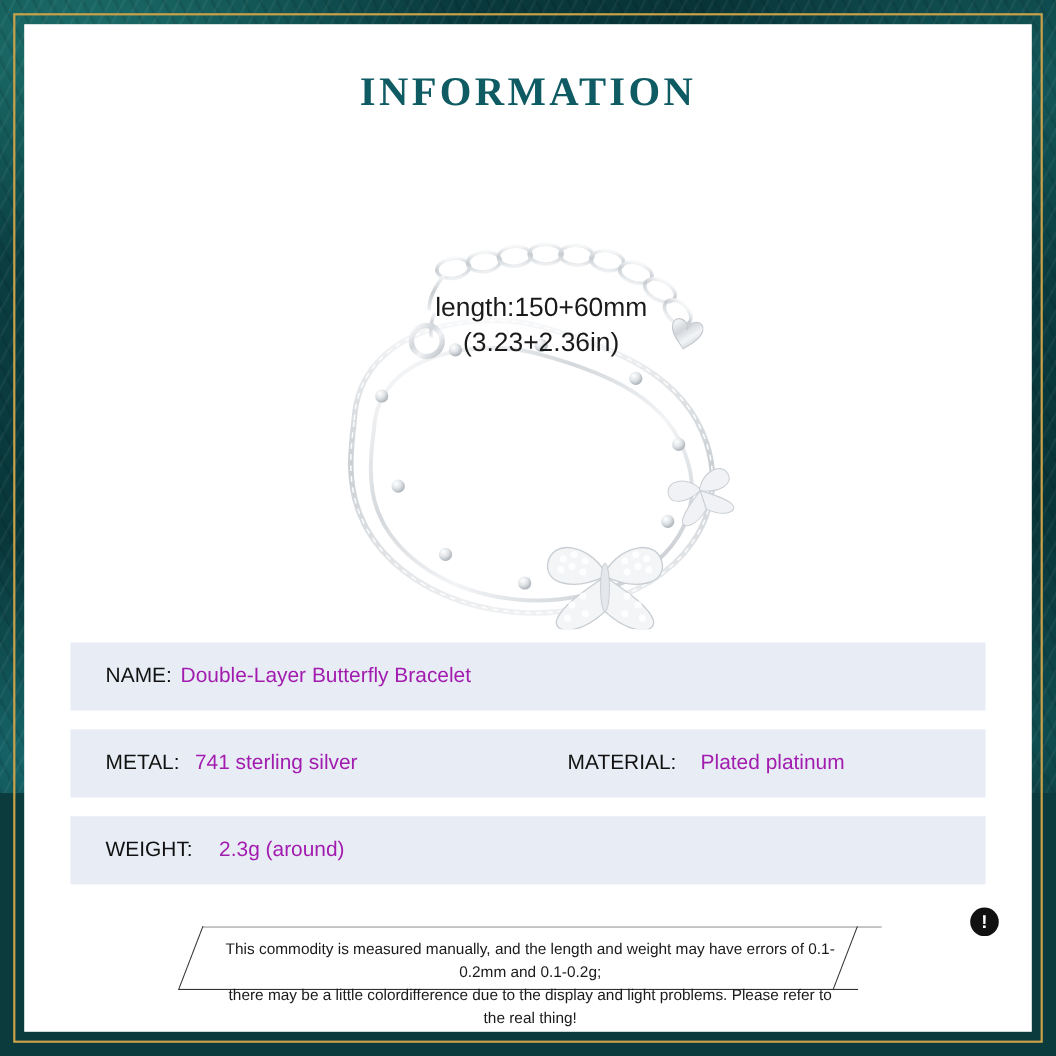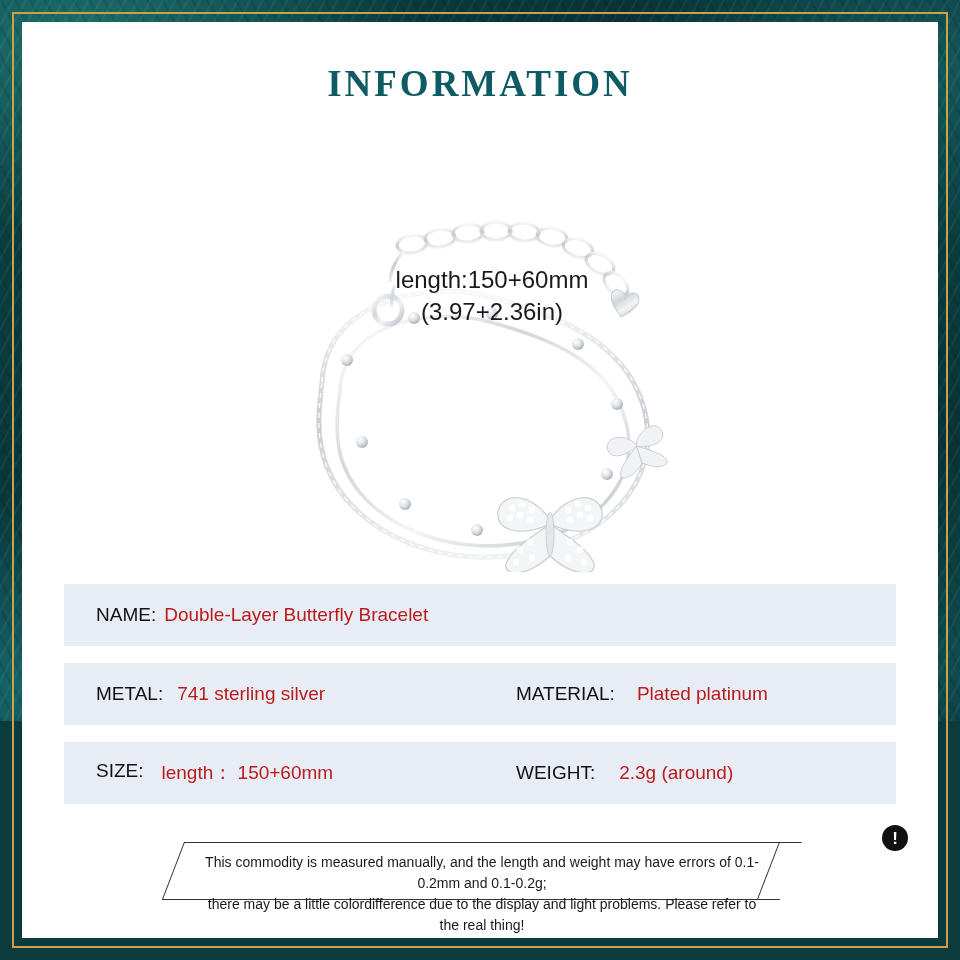--- a/index.html
+++ b/index.html
@@ -107,21 +107,21 @@
     font-size: 19px;
     color: #111;
   }
   .spec-cell.left  { width: 420px; }
   .spec-cell.right { flex: 1; }
   .spec-label {
     color: #111;
     white-space: pre;
   }
   .spec-value {
-    color: #b91c1c;
+    color: #a21caf;
     white-space: pre;
   }
 
   
   .note-wrap {
     position: absolute;
     left: 140px;
     top: 820px;
     width: 640px;
     height: 58px;
@@ -289,21 +289,21 @@
           <path d="M0 0 C-16 -26 -48 -30 -52 -8 C-55 10 -30 18 0 4 Z" fill="#f0f2f5" stroke="#c9ced3" stroke-width="1.6"></path>
           <path d="M0 0 C16 -26 48 -30 52 -8 C55 10 30 18 0 4 Z" fill="#f0f2f5" stroke="#c9ced3" stroke-width="1.6"></path>
           <path d="M0 4 C-14 14 -40 30 -44 44 C-47 56 -24 58 0 36 Z" fill="#f0f2f5" stroke="#c9ced3" stroke-width="1.6"></path>
           <path d="M0 4 C14 14 40 30 44 44 C47 56 24 58 0 36 Z" fill="#f0f2f5" stroke="#c9ced3" stroke-width="1.6"></path>
         </g>
       </svg>
     </div>
 
     <div class="dimension-text">
       <div>length:150+60mm</div>
-      <div>(3.97+2.36in)</div>
+      <div>(3.23+2.36in)</div>
     </div>
 
     <div class="specs">
 
       <div class="spec-row">
         <div class="spec-cell left">
           <span class="spec-label">NAME:</span>
           <span class="spec-value" style="margin-left:8px">Double-Layer Butterfly Bracelet</span>
         </div>
       </div>
@@ -313,24 +313,20 @@
           <span class="spec-label">METAL:</span>
           <span class="spec-value" style="margin-left:14px">741 sterling silver</span>
         </div>
         <div class="spec-cell right">
           <span class="spec-label">MATERIAL:</span>
           <span class="spec-value" style="margin-left:22px">Plated platinum</span>
         </div>
       </div>
 
       <div class="spec-row">
-        <div class="spec-cell left">
-          <span class="spec-label">SIZE:</span>
-          <span class="spec-value" style="margin-left:18px">length： 150+60mm</span>
-        </div>
         <div class="spec-cell right">
           <span class="spec-label">WEIGHT:</span>
           <span class="spec-value" style="margin-left:24px">2.3g (around)</span>
         </div>
       </div>
 
     </div>
 
     <div class="note-wrap">
       <div class="note-banner"></div>

